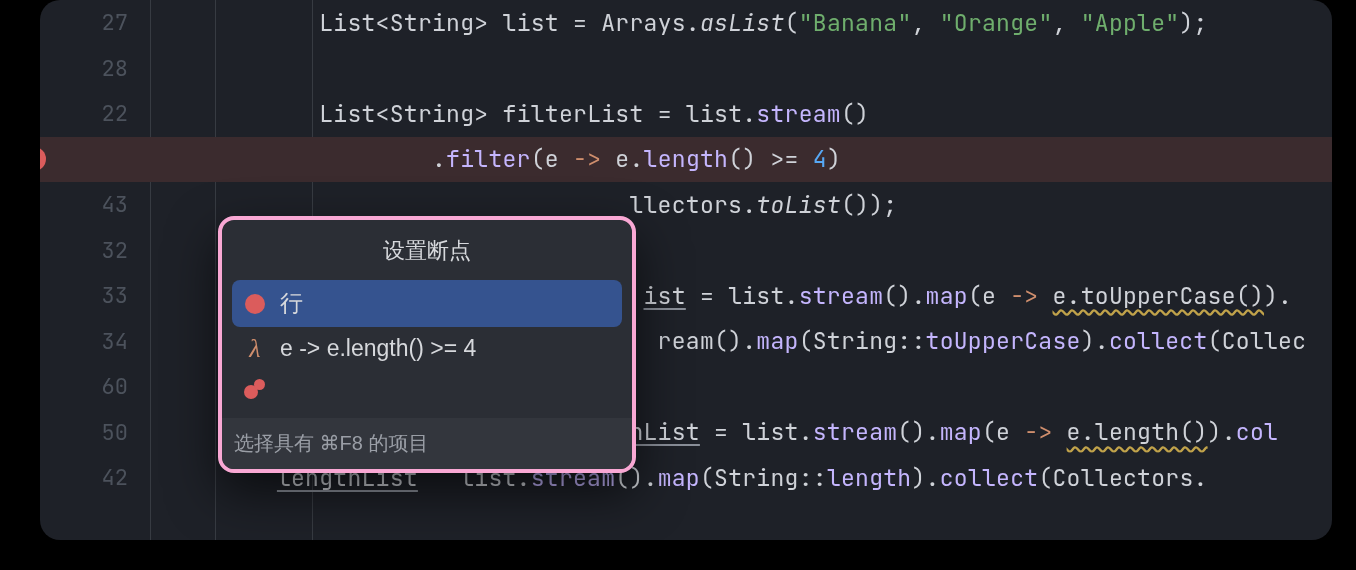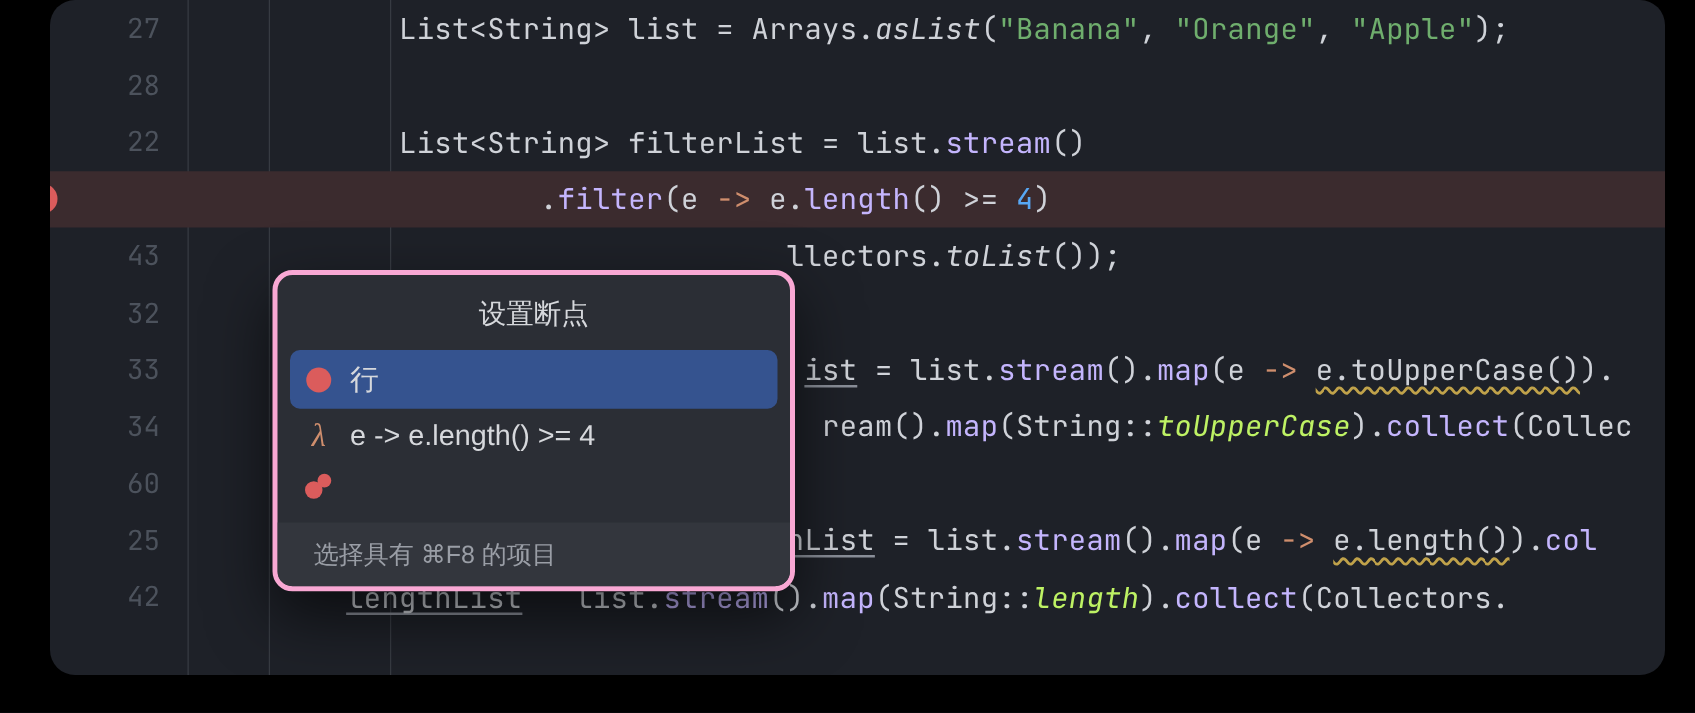--- a/index.html
+++ b/index.html
@@ -21,21 +21,21 @@
   .gutter .dot { position: absolute; left: -18px; top: 50%; transform: translateY(-50%);
                  width: 24px; height: 24px; border-radius: 50%; background: #db5c5c; }
 
   .vline { position: absolute; top: 0; bottom: 0; width: 1px; background: #373b42; }
   .v1 { left: 110px; } .v2 { left: 175px; } .v3 { left: 272px; }
 
   .code { flex: 1; font-size: 23px; color: #cfd2d8; white-space: pre; padding-left: 0; letter-spacing: .3px; }
   .pad  { display:inline-block; }
   .fn   { color: #c4b5fd; }
   .it   { font-style: italic; color: #cfd2d8; }
-  .itg  { font-style: italic; color: #bef264; }
+  .itg  { color: #c4b5fd; }
   .str  { color: #6fae6d; }
   .num  { color: #57a8f5; }
   .lam  { color: #cf8e6d; }
   .id   { color: #cfd2d8; }
   .und  { text-decoration: underline; text-decoration-color: #8a8f99; text-underline-offset: 4px; }
   .wavy { text-decoration: underline wavy #c0a24a; text-underline-offset: 5px; }
 
   
   .popup {
     position: absolute; left: 178px; top: 216px; width: 418px;
@@ -50,21 +50,21 @@
     border-radius: 8px; color: #d6d8dc; font-size: 23px; cursor: pointer;
   }
   .popup-item.selected { background: #35538f; }
   .popup-item .ic { width: 22px; height: 22px; display:inline-flex; align-items:center; justify-content:center; }
   .ic-line   { width: 20px; height: 20px; border-radius: 50%; background: #db5c5c; }
   .ic-lambda { color: #cf8e6d; font-family: serif; font-size: 26px; font-style: italic; line-height: 1; }
   .ic-both   { position: relative; width: 22px; height: 22px; }
   .ic-both::before, .ic-both::after { content:""; position:absolute; border-radius:50%; background:#db5c5c; }
   .ic-both::before { width:14px; height:14px; left:0; top:7px; }
   .ic-both::after  { width:11px; height:11px; left:10px; top:1px; }
-  .popup-hint { background: #33363d; color: #9a9ea6; font-size: 20px; padding: 12px 29px; }
+  .popup-hint { background: #33363d; color: #9a9ea6; font-size: 20px; padding: 12px 12px; }
 </style>
 </head>
 <body>
 
 <div class="window">
   <div class="vline v1"></div>
   <div class="vline v2"></div>
   <div class="vline v3"></div>
 
   <div class="editor" id="editor">
@@ -100,21 +100,21 @@
       </div>
       <div class="row">
         <div class="gutter">34</div>
         <div class="code"><span class="pad">                                    </span><span class="id">ream</span><span class="id">().</span><span class="fn">map</span><span class="id">(</span><span class="id">String</span><span class="id">::</span><span class="itg">toUpperCase</span><span class="id">).</span><span class="fn">collect</span><span class="id">(</span><span class="id">Collec</span></div>
       </div>
       <div class="row">
         <div class="gutter">60</div>
         <div class="code"><span class="pad"></span></div>
       </div>
       <div class="row">
-        <div class="gutter">25</div>
+        <div class="gutter">50</div>
         <div class="code"><span class="pad">                                  </span><span class="und">hList</span><span class="id"> = </span><span class="id">list</span><span class="id">.</span><span class="fn">stream</span><span class="id">().</span><span class="fn">map</span><span class="id">(</span><span class="id">e</span><span class="id"> </span><span class="lam">-&gt;</span><span class="id"> </span><span class="wavy">e.length()</span><span class="id">).</span><span class="fn">col</span></div>
       </div>
       <div class="row">
         <div class="gutter">42</div>
         <div class="code"><span class="pad">         </span><span class="und">lengthList</span><span class="id">   </span><span class="id">list.</span><span class="fn">stream</span><span class="id">().</span><span class="fn">map</span><span class="id">(</span><span class="id">String</span><span class="id">::</span><span class="itg">length</span><span class="id">).</span><span class="fn">collect</span><span class="id">(</span><span class="id">Collectors</span><span class="id">.</span></div>
       </div>
     </div>
 
   <div class="popup">
     <div class="popup-title">设置断点</div>

